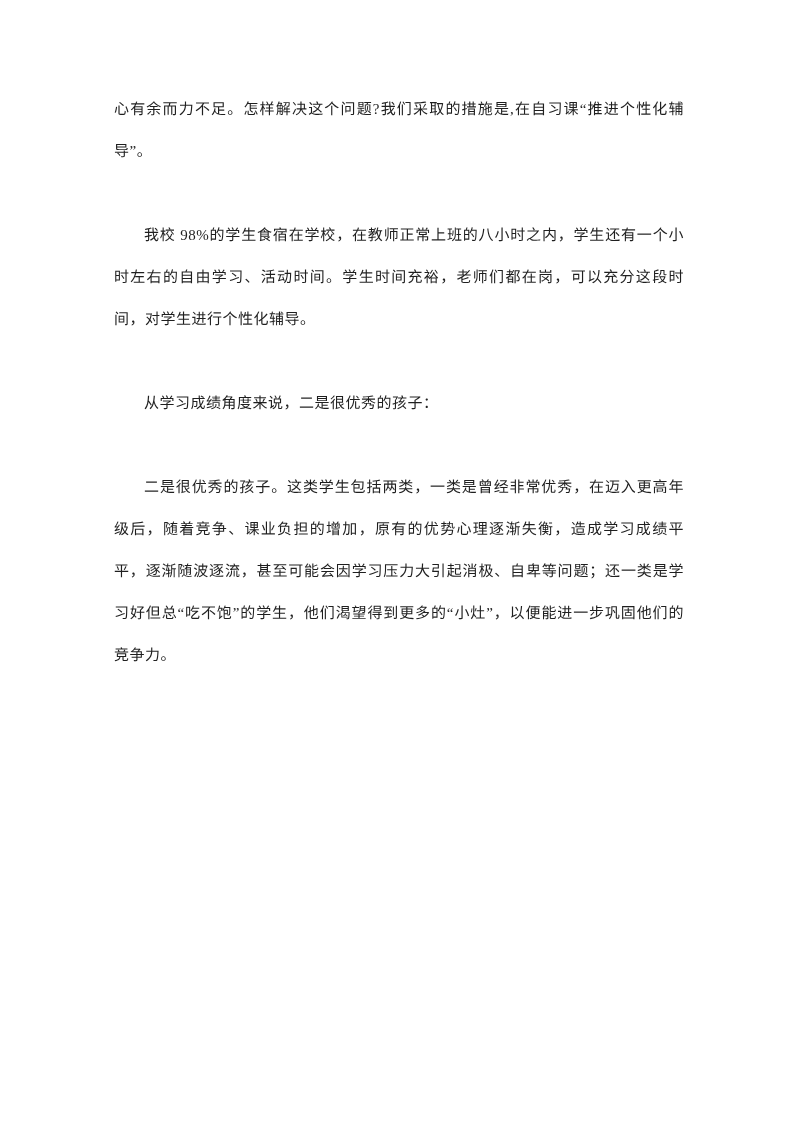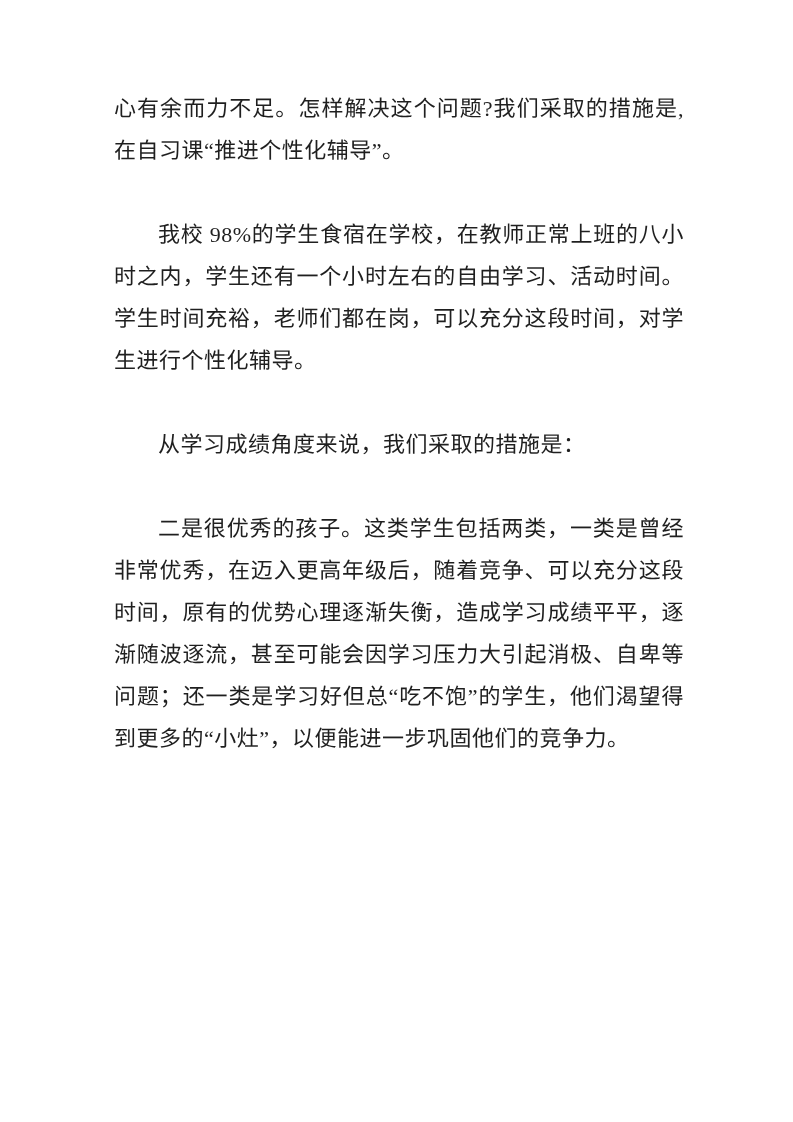--- a/index.html
+++ b/index.html
@@ -18,35 +18,35 @@
   }
   .content {
     position: absolute;
     top: 88px;
     left: 114px;
     width: 570px;
     color: #1f1f1f;
   }
   .content p {
     margin: 0 0 42px 0;
-    font-size: 22px;
+    font-size: 15px;
     line-height: 42px;
     text-align: justify;
     text-justify: inter-ideograph;
     letter-spacing: 0.5px;
     word-break: break-all;
   }
   .content p.indent {
     text-indent: 2em;
     font-family: Liberation Serif, serif;
   }
 </style>
 </head>
 <body>
 
 <div class="page">
   <div class="content">
     <p>心有余而力不足。怎样解决这个问题?我们采取的措施是,在自习课“推进个性化辅导”。</p>
     <p class="indent">我校 98%的学生食宿在学校，在教师正常上班的八小时之内，学生还有一个小时左右的自由学习、活动时间。学生时间充裕，老师们都在岗，可以充分这段时间，对学生进行个性化辅导。</p>
-    <p class="indent">从学习成绩角度来说，我们采取的措施是：</p>
-    <p class="indent">二是很优秀的孩子。这类学生包括两类，一类是曾经非常优秀，在迈入更高年级后，随着竞争、可以充分这段时间，原有的优势心理逐渐失衡，造成学习成绩平平，逐渐随波逐流，甚至可能会因学习压力大引起消极、自卑等问题；还一类是学习好但总“吃不饱”的学生，他们渴望得到更多的“小灶”，以便能进一步巩固他们的竞争力。</p>
+    <p class="indent">从学习成绩角度来说，二是很优秀的孩子：</p>
+    <p class="indent">二是很优秀的孩子。这类学生包括两类，一类是曾经非常优秀，在迈入更高年级后，随着竞争、课业负担的增加，原有的优势心理逐渐失衡，造成学习成绩平平，逐渐随波逐流，甚至可能会因学习压力大引起消极、自卑等问题；还一类是学习好但总“吃不饱”的学生，他们渴望得到更多的“小灶”，以便能进一步巩固他们的竞争力。</p>
   </div>
 </div>
 
 </body></html>

